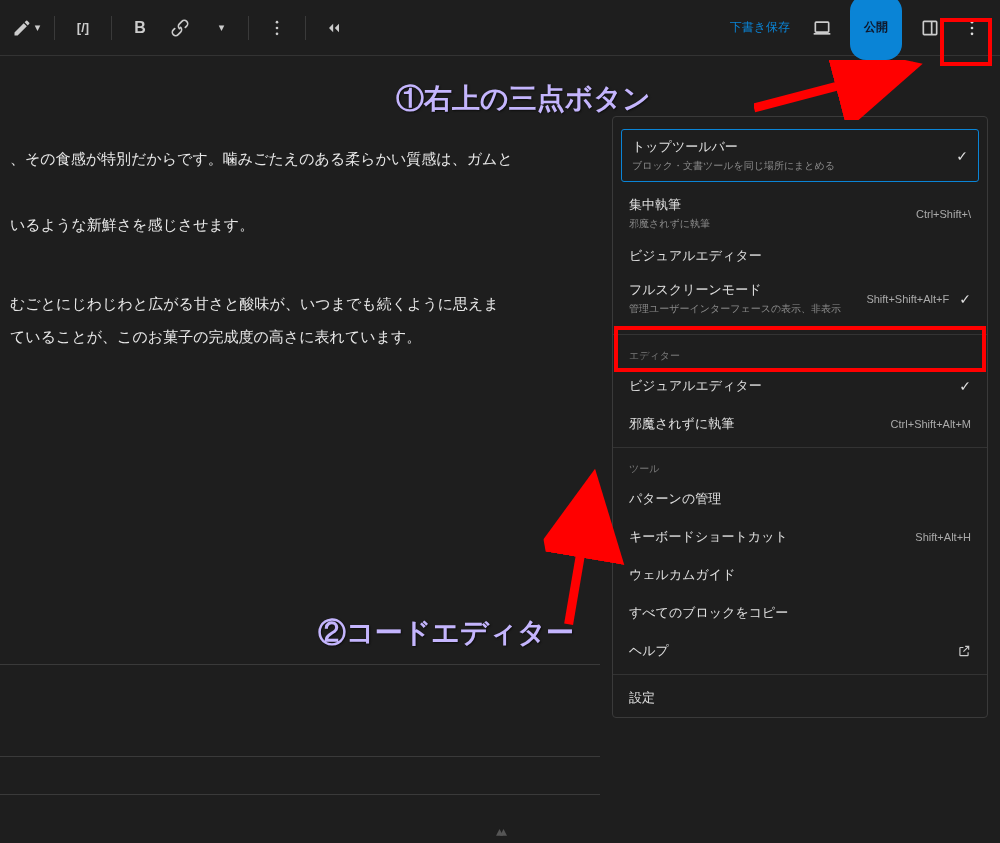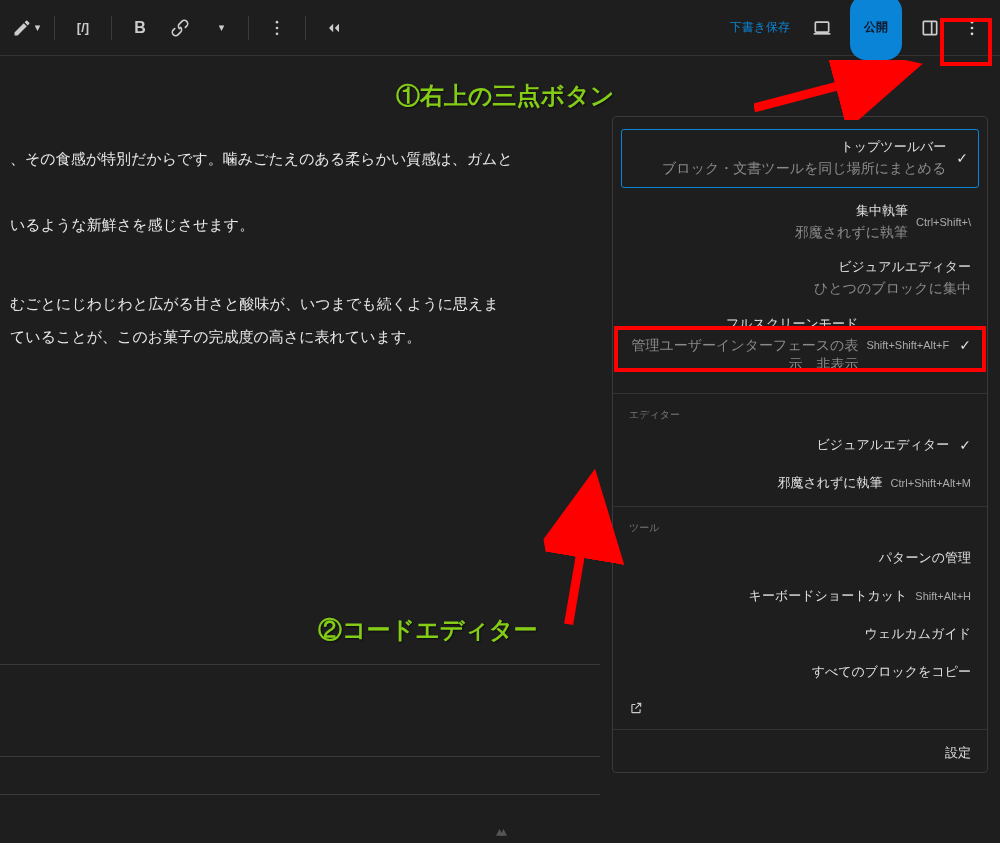--- a/index.html
+++ b/index.html
@@ -73,41 +73,41 @@
   align-items: flex-start;
   cursor: pointer;
   position: relative;
 }
 .dd-item.top-toolbar-item {
   border: 1px solid #0a84d6;
   border-radius: 3px;
   margin: 6px 8px;
   padding: 8px 10px;
 }
-.dd-item-main { flex: 1; text-align: right; }
+.dd-item-main { flex: 1; }
 .dd-title { font-size: 13px; color: #e0e0e0; font-weight: 500; }
-.dd-sub { font-size: 14px; color: #8a8a8a; margin-top: 3px; line-height: 1.4; }
+.dd-sub { font-size: 10px; color: #8a8a8a; margin-top: 3px; line-height: 1.4; }
 .dd-shortcut { font-size: 11px; color: #aaa; margin-left: 8px; white-space: nowrap; align-self: center; }
 .dd-check { color: #e0e0e0; margin-left: 10px; align-self: center; font-size: 14px; }
 .dd-sep { height: 1px; background: #333; margin: 4px 0; }
 .dd-label { font-size: 10px; color: #7a7a7a; padding: 10px 16px 4px; }
 .dd-item.simple { align-items: center; padding: 10px 16px; }
 .dd-item.simple .dd-title { font-size: 13px; }
 .code-editor-frame {
   position: absolute;
   top: 326px; right: 14px;
   width: 372px; height: 46px;
   border: 4px solid #ff0000;
   pointer-events: none;
   z-index: 60;
 }
 .annotation {
   position: absolute;
-  color: #84cc16;
-  font-size: 24px;
+  color: #c4b5fd;
+  font-size: 28px;
   font-weight: 700;
   text-shadow: 1px 1px 2px rgba(0,0,0,.6);
   z-index: 70;
 }
 .ann1 { top: 80px; left: 396px; }
 .ann2 { top: 614px; left: 318px; }
 .arrow1 {
   position: absolute;
   top: 60px; right: 66px;
   z-index: 65;
@@ -217,21 +217,20 @@
     <div class="dd-item">
       <div class="dd-item-main">
         <div class="dd-title">集中執筆</div>
         <div class="dd-sub">邪魔されずに執筆</div>
       </div>
       <div class="dd-shortcut">Ctrl+Shift+\</div>
     </div>
     <div class="dd-item">
       <div class="dd-item-main">
         <div class="dd-title">ビジュアルエディター</div>
-        <div class="dd-sub">ひとつのブロックに集中</div>
       </div>
     </div>
     <div class="dd-item">
       <div class="dd-item-main">
         <div class="dd-title">フルスクリーンモード</div>
         <div class="dd-sub">管理ユーザーインターフェースの表示、非表示</div>
       </div>
       <div class="dd-shortcut">Shift+Shift+Alt+F</div>
       <div class="dd-check">✓</div>
     </div>
@@ -267,20 +266,23 @@
     <div class="dd-item-main">
         <div class="dd-title">ウェルカムガイド</div>
       </div>
   </div>
   <div class="dd-item simple">
     <div class="dd-item-main">
         <div class="dd-title">すべてのブロックをコピー</div>
       </div>
   </div>
   <div class="dd-item simple">
+    <div class="dd-item-main">
+        <div class="dd-title">ヘルプ</div>
+      </div>
     <svg class="external-icon" viewBox="0 0 24 24" fill="none" stroke="#ccc" stroke-width="2">
         <path d="M14 4h6v6M20 4l-9 9"></path>
         <path d="M19 14v5a1 1 0 0 1-1 1H6a1 1 0 0 1-1-1V7a1 1 0 0 1 1-1h5"></path>
       </svg>
   </div>
   <div class="dd-sep"></div>
   <div class="dd-item simple">
     <div class="dd-item-main">
         <div class="dd-title">設定</div>
       </div>

